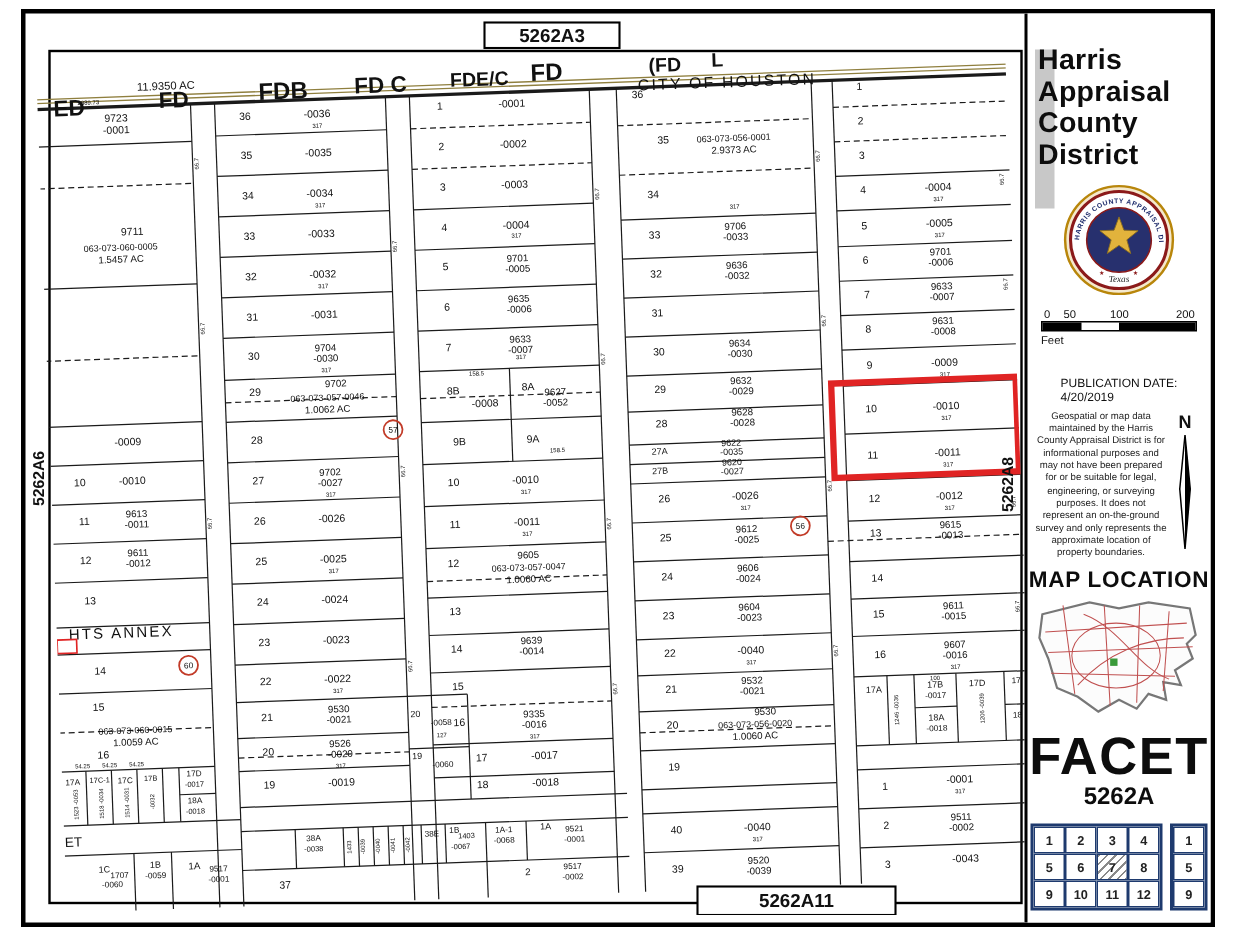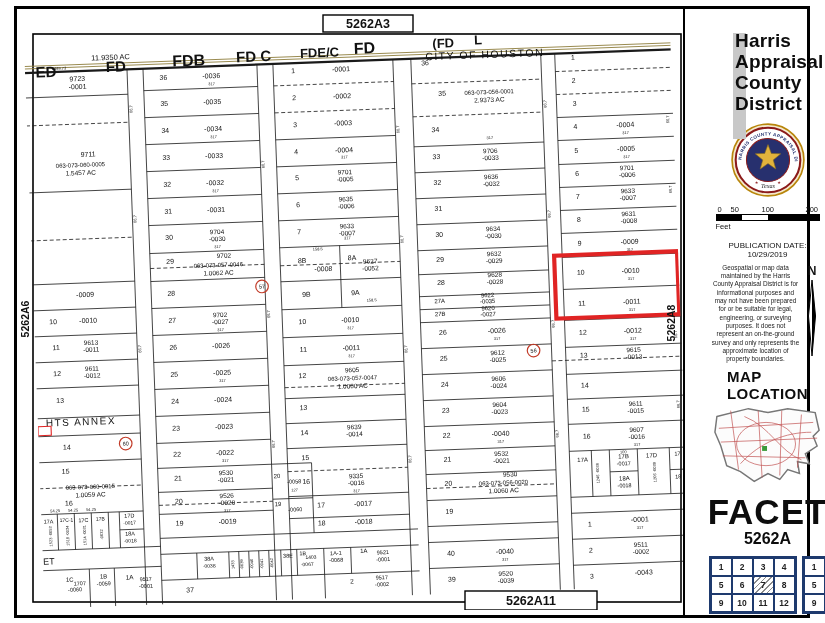--- a/index.html
+++ b/index.html
@@ -1,33 +1,33 @@
 <!DOCTYPE html>
 <html><head>
 <meta charset="utf-8">
 <style>
   html,body{margin:0;padding:0;background:#fff;}
   .page{position:relative;width:825px;height:623px;background:#fff;font-family:"Liberation Sans",sans-serif;overflow:hidden;}
   .frame{position:absolute;left:14px;top:6px;width:790px;height:606px;border:3.5px solid #000;background:#fff;}
   #plat{position:absolute;left:3px;top:2px;width:665px;height:599px;}
   #plat text{font-family:"Liberation Sans",sans-serif;fill:#111;}
   .neat{fill:#fff;stroke:#000;stroke-width:1.6;}
-  .sidebar{position:absolute;left:666px;top:0;bottom:0;right:0;border-left:2.5px solid #000;background:#fff;display:flex;flex-direction:column;align-items:center;padding-left:43px;}
+  .sidebar{position:absolute;left:666px;top:0;bottom:0;right:0;border-left:2.5px solid #000;background:#fff;display:flex;flex-direction:column;align-items:center;}
   .title-wrap{position:relative;width:100%;padding:22px 0 2px 7px;box-sizing:border-box;}
   .gray-strip{position:absolute;left:5px;top:24px;width:13px;height:106px;background:#c8c8c8;}
   .title{position:relative;margin:0;font-size:19px;line-height:1.1;font-weight:bold;color:#0d0d0d;letter-spacing:.2px;}
   .title span{display:block;}
   .seal{margin-top:4px;}
   .scalebar{width:104px;margin-top:6px;font-size:7.5px;color:#111;}
   .scale-ticks{position:relative;height:9px;}
   .scale-ticks span{position:absolute;top:0;}
   .scale-bar{position:relative;height:5px;border:1px solid #000;background:#fff;}
   .scale-bar .seg{position:absolute;top:0;bottom:0;background:#000;}
   .scale-feet{text-align:left;margin-top:1px;}
-  .pubdate{margin-top:10px;text-align:center;font-size:8px;color:#111;}
+  .pubdate{margin-top:20px;font-size:8px;color:#111;}
   .disc-row{display:flex;margin-top:5px;width:112px;}
   .disclaimer{width:88px;font-size:6.4px;line-height:1.3;text-align:center;color:#222;}
   .north{width:24px;display:flex;flex-direction:column;align-items:center;}
   .maploc{margin-top:4px;font-size:15px;font-weight:bold;letter-spacing:.5px;color:#0d0d0d;}
   .facet-label{margin-top:4px;font-size:35px;font-weight:bold;letter-spacing:1px;color:#0d0d0d;line-height:1;}
   .facet-number{font-size:16px;font-weight:bold;color:#0d0d0d;line-height:1.2;}
   .facet-grid-row{display:flex;gap:5px;margin-top:8px;}
   .fg-table{display:grid;grid-template-columns:repeat(4,21px);border:2px solid #1e3a6e;}
   .fg-side{display:grid;grid-template-columns:21px;border:2px solid #1e3a6e;}
   .fg-cell{width:21px;height:18px;border:1px solid #1e3a6e;box-sizing:border-box;display:flex;align-items:center;justify-content:center;font-size:8.5px;font-weight:bold;color:#222;background:#fff;}
@@ -556,21 +556,21 @@
         </div>
         <div class="scale-bar">
           <span class="seg" style="left:0;width:25%"></span>
           <span class="seg" style="left:50%;width:50%"></span>
         </div>
         <div class="scale-feet">Feet</div>
       </div>
 
       <div class="pubdate">
         <div>PUBLICATION DATE:</div>
-        <div>10/29/2019</div>
+        <div>4/20/2019</div>
       </div>
 
       <div class="disc-row">
         <div class="disclaimer">Geospatial or map data maintained by the Harris County Appraisal District is for informational purposes and may not have been prepared for or be suitable for legal, engineering, or surveying purposes. It does not represent an on-the-ground survey and only represents the approximate location of property boundaries.</div>
         <div class="north">
           <svg width="22" height="96" viewBox="0 0 22 96">
             <text x="11" y="11" text-anchor="middle" font-size="12" font-weight="bold" fill="#111">N</text>
             <path d="M11,16 L14.5,52 L11,92 L7.5,52 Z" fill="#fff" stroke="#000" stroke-width="1"></path>
             <path d="M11,16 L14.5,52 L11,92 Z" fill="#000"></path>
           </svg>

